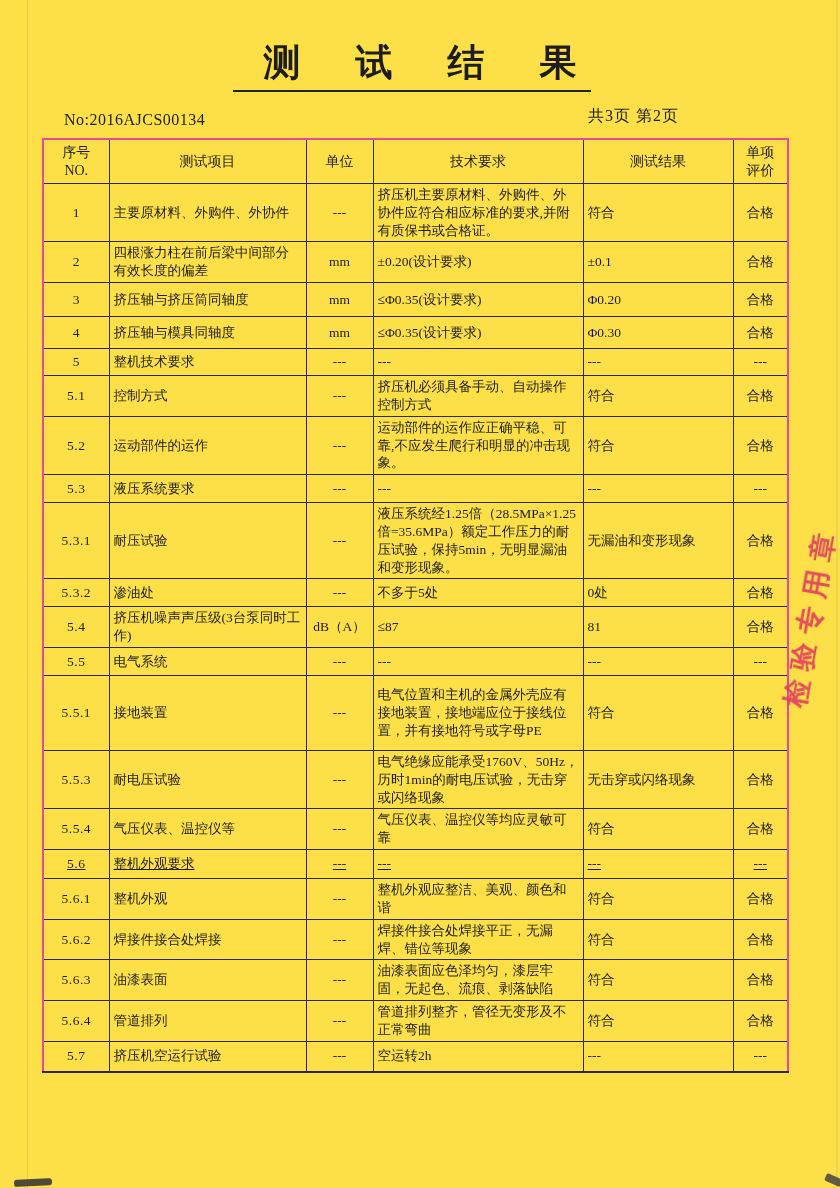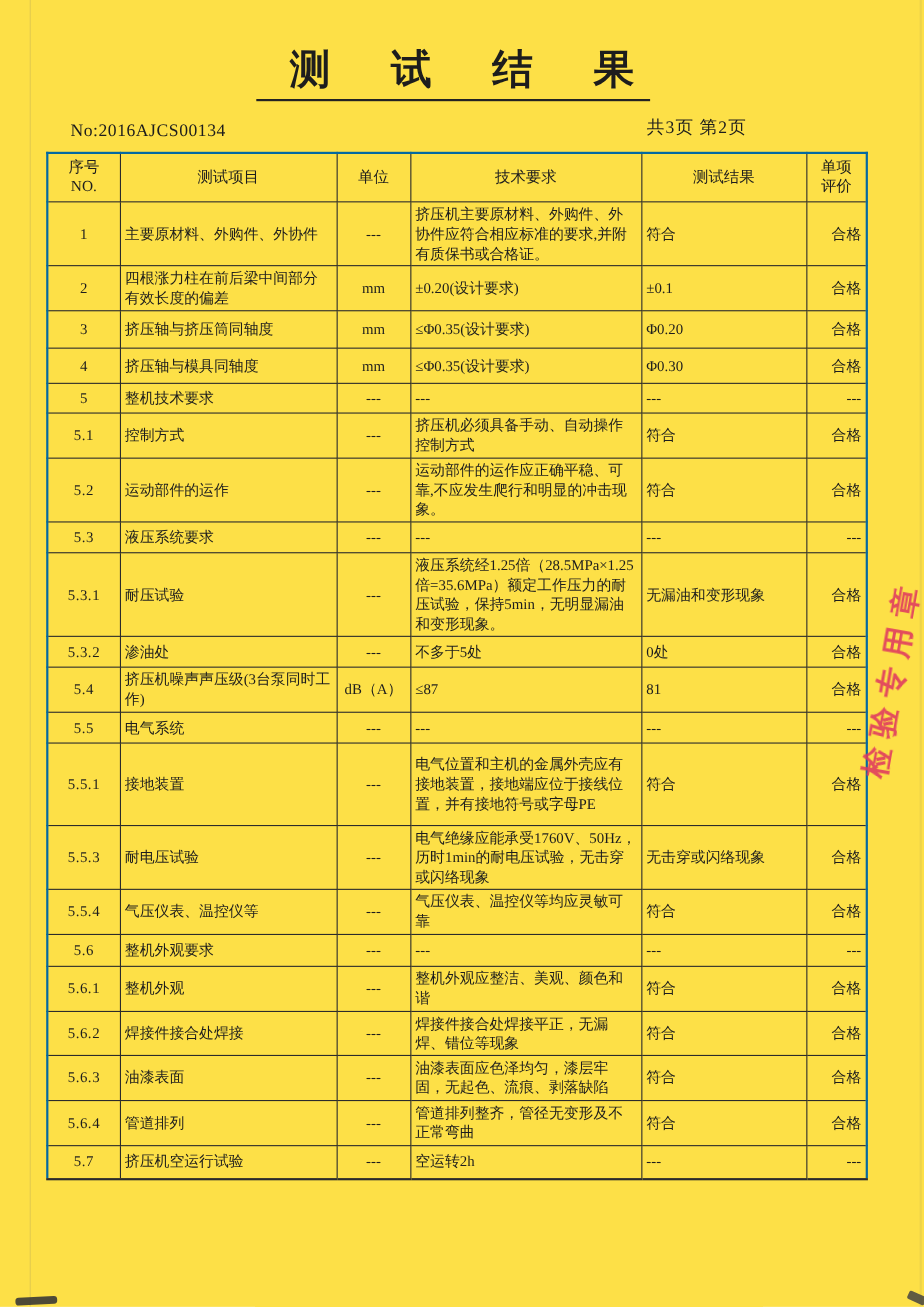--- a/index.html
+++ b/index.html
@@ -38,21 +38,21 @@
   }
   .page-info{
     position:absolute;left:588px;top:106px;
     font-size:16px;letter-spacing:1px;
   }
 
   
   table.report{
     position:absolute;left:42px;top:138px;width:745px;
     border-collapse:collapse;table-layout:fixed;
-    border:2px solid #0369a1;
+    border:2px solid #ec4899;
   }
   table.report th,table.report td{
     border:1.4px solid #2b2b2b;
     vertical-align:middle;
     overflow:hidden;
   }
   table.report thead th{
     height:41px;
     font-weight:normal;
     font-size:14px;
@@ -65,21 +65,21 @@
     font-size:13.5px;
     line-height:1.32;
     padding:2px 4px;
   }
   tbody tr:last-child td{border-bottom-width:2.5px;}
   .c-no{text-align:center;letter-spacing:.5px;}
   .c-item{text-align:left;padding-left:5px;}
   .c-unit{text-align:center;}
   .c-req{text-align:left;padding-left:5px;}
   .c-res{text-align:left;padding-left:5px;}
-  .c-eval{text-align:right;}
+  .c-eval{text-align:center;}
 
   
   .stamp{
     position:absolute;left:795px;top:688px;
     transform:rotate(-80deg);transform-origin:left center;
     color:#e0395f;
     font-size:28px;font-weight:bold;
     letter-spacing:9px;white-space:nowrap;
     opacity:.88;
     filter:blur(.4px);
@@ -234,21 +234,21 @@
           <td class="c-eval">合格</td>
         </tr>
         <tr style="height: 39px;">
           <td class="c-no">5.5.4</td>
           <td class="c-item">气压仪表、温控仪等</td>
           <td class="c-unit">---</td>
           <td class="c-req">气压仪表、温控仪等均应灵敏可靠</td>
           <td class="c-res">符合</td>
           <td class="c-eval">合格</td>
         </tr>
-        <tr style="height: 29px;">
+        <tr style="height: 29px; text-decoration: underline;">
           <td class="c-no">5.6</td>
           <td class="c-item">整机外观要求</td>
           <td class="c-unit">---</td>
           <td class="c-req">---</td>
           <td class="c-res">---</td>
           <td class="c-eval">---</td>
         </tr>
         <tr style="height: 40px;">
           <td class="c-no">5.6.1</td>
           <td class="c-item">整机外观</td>

